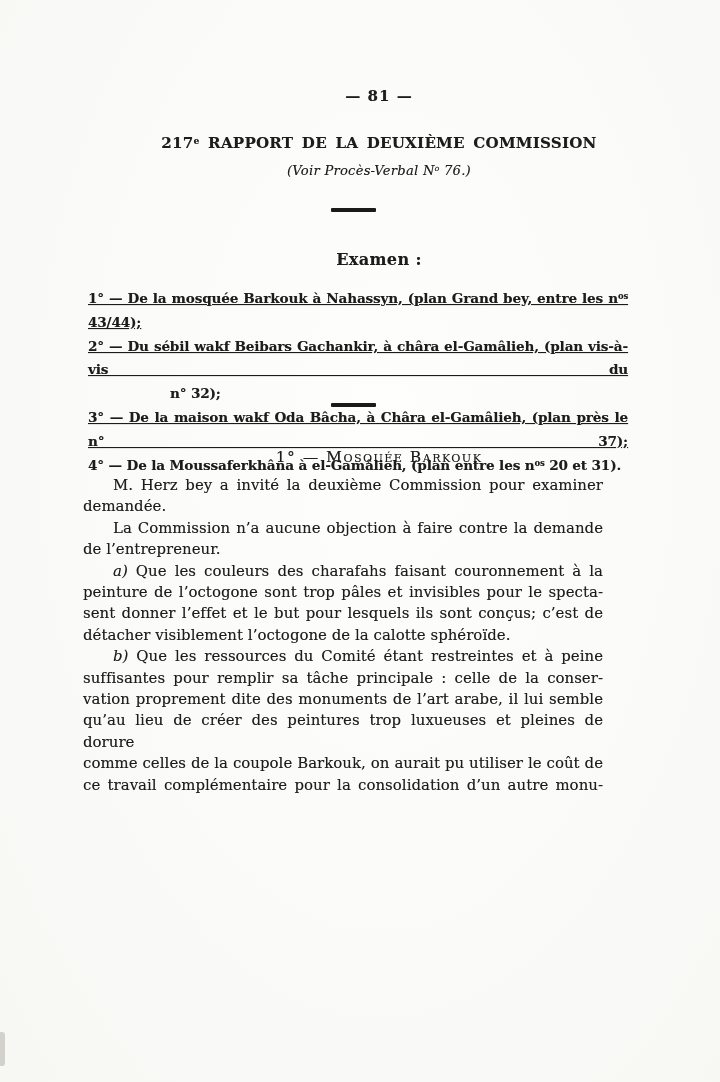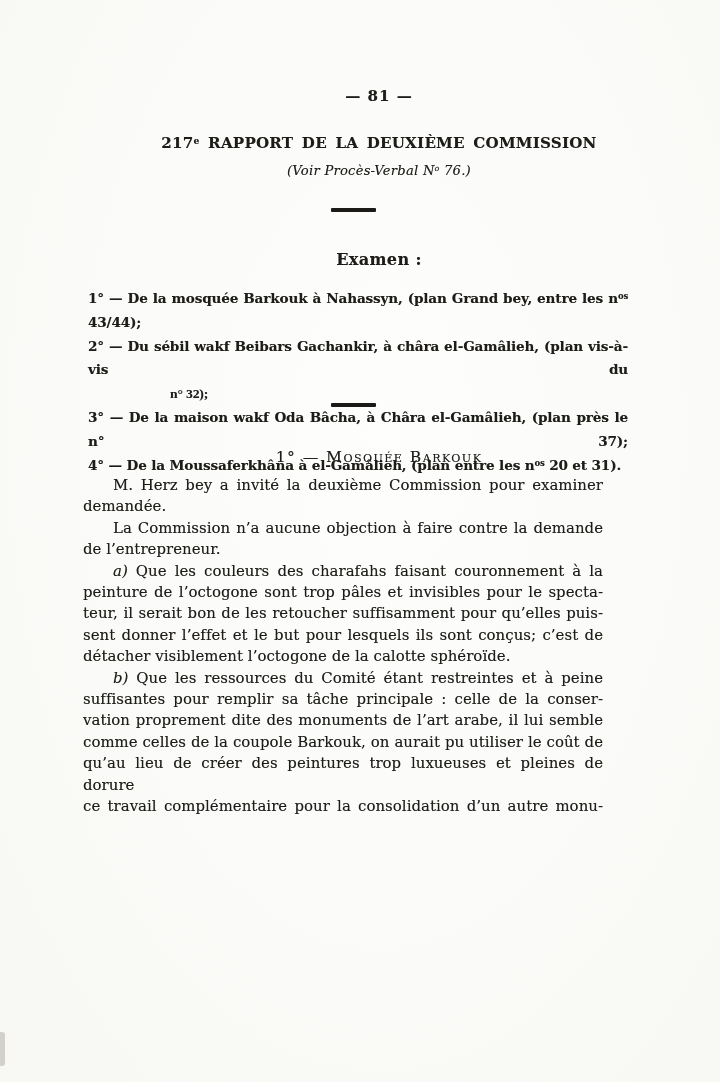--- a/index.html
+++ b/index.html
@@ -46,22 +46,22 @@
     top: 250px;
     font-size: 16px; font-weight: 700; letter-spacing: 0.4px;
   }
 
   .list {
     position: absolute; left: 88px; top: 287px; width: 540px;
     font-size: 13.5px; font-weight: 700; letter-spacing: -0.1px;
     line-height: 23.8px;
   }
   .li { text-align: justify; }
-  .li.j { text-align-last: justify; }
-  .li.cont { padding-left: 82px; text-align: center; text-align-last: left; font-family: Liberation Serif, serif; }
+  .li.j { text-align-last: justify; text-decoration: underline; }
+  .li.cont { padding-left: 82px; text-align: center; text-align-last: left; }
   .li sup { font-size: 62%; vertical-align: 0.5em; line-height: 0; }
 
   .section {
     top: 448px;
     font-variant: small-caps; font-size: 15.5px; letter-spacing: 1.5px;
   }
 
   .bodytext {
     position: absolute; left: 83px; top: 474px; width: 520px;
     font-size: 14.8px; line-height: 21.4px; letter-spacing: 0.1px;
@@ -108,29 +108,28 @@
       <div class="bl ind">M. Herz bey a invité la deuxième Commission pour examiner</div>
       <div class="bl end">demandée.</div>
     </div>
     <div>
       <div class="bl ind">La Commission n’a aucune objection à faire contre la demande</div>
       <div class="bl end">de l’entrepreneur.</div>
     </div>
     <div>
       <div class="bl ind"><i>a)</i> Que les couleurs des charafahs faisant couronnement à la</div>
       <div class="bl">peinture de l’octogone sont trop pâles et invisibles pour le specta-</div>
-      <div class="bl">teur, il serait bon de les retoucher suffisamment pour qu’elles puis-</div>
       <div class="bl">sent donner l’effet et le but pour lesquels ils sont conçus; c’est de</div>
       <div class="bl end">détacher visiblement l’octogone de la calotte sphéroïde.</div>
     </div>
     <div>
       <div class="bl ind"><i>b)</i> Que les ressources du Comité étant restreintes et à peine</div>
       <div class="bl">suffisantes pour remplir sa tâche principale : celle de la conser-</div>
       <div class="bl">vation proprement dite des monuments de l’art arabe, il lui semble</div>
+      <div class="bl">qu’au lieu de créer des peintures trop luxueuses et pleines de dorure</div>
       <div class="bl">comme celles de la coupole Barkouk, on aurait pu utiliser le coût de</div>
-      <div class="bl">qu’au lieu de créer des peintures trop luxueuses et pleines de dorure</div>
       <div class="bl">ce travail complémentaire pour la consolidation d’un autre monu-</div>
     </div>
   </div>
 
   <div class="edge-artifact"></div>
 
 </div>
 
 </body></html>

